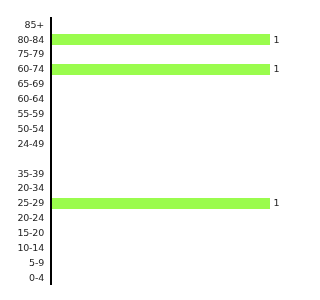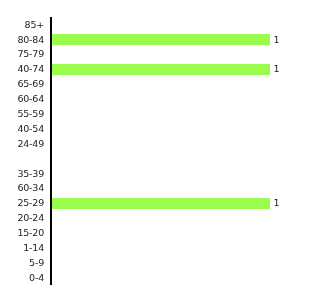--- a/index.html
+++ b/index.html
@@ -97,74 +97,74 @@
           <div class="bar-wrap">
             <div class="bar" style="background: rgb(154, 252, 77); width: 218px;"></div>
             <div class="bar-value">1</div>
           </div>
         </div>
         <div class="row">
           <div class="cat-label">75-79</div>
           <div class="bar-wrap"></div>
         </div>
         <div class="row">
-          <div class="cat-label">40-74</div>
+          <div class="cat-label">60-74</div>
           <div class="bar-wrap">
             <div class="bar" style="background: rgb(154, 252, 77); width: 218px;"></div>
             <div class="bar-value">1</div>
           </div>
         </div>
         <div class="row">
           <div class="cat-label">65-69</div>
           <div class="bar-wrap"></div>
         </div>
         <div class="row">
           <div class="cat-label">60-64</div>
           <div class="bar-wrap"></div>
         </div>
         <div class="row">
           <div class="cat-label">55-59</div>
           <div class="bar-wrap"></div>
         </div>
         <div class="row">
-          <div class="cat-label">40-54</div>
+          <div class="cat-label">50-54</div>
           <div class="bar-wrap"></div>
         </div>
         <div class="row">
           <div class="cat-label">24-49</div>
           <div class="bar-wrap"></div>
         </div>
         <div class="row">
           <div class="bar-wrap"></div>
         </div>
         <div class="row">
           <div class="cat-label">35-39</div>
           <div class="bar-wrap"></div>
         </div>
         <div class="row">
-          <div class="cat-label">60-34</div>
+          <div class="cat-label">20-34</div>
           <div class="bar-wrap"></div>
         </div>
         <div class="row">
           <div class="cat-label">25-29</div>
           <div class="bar-wrap">
             <div class="bar" style="background: rgb(154, 252, 77); width: 218px;"></div>
             <div class="bar-value">1</div>
           </div>
         </div>
         <div class="row">
           <div class="cat-label">20-24</div>
           <div class="bar-wrap"></div>
         </div>
         <div class="row">
           <div class="cat-label">15-20</div>
           <div class="bar-wrap"></div>
         </div>
         <div class="row">
-          <div class="cat-label">1-14</div>
+          <div class="cat-label">10-14</div>
           <div class="bar-wrap"></div>
         </div>
         <div class="row">
           <div class="cat-label">5-9</div>
           <div class="bar-wrap"></div>
         </div>
         <div class="row">
           <div class="cat-label">0-4</div>
           <div class="bar-wrap"></div>
         </div>

